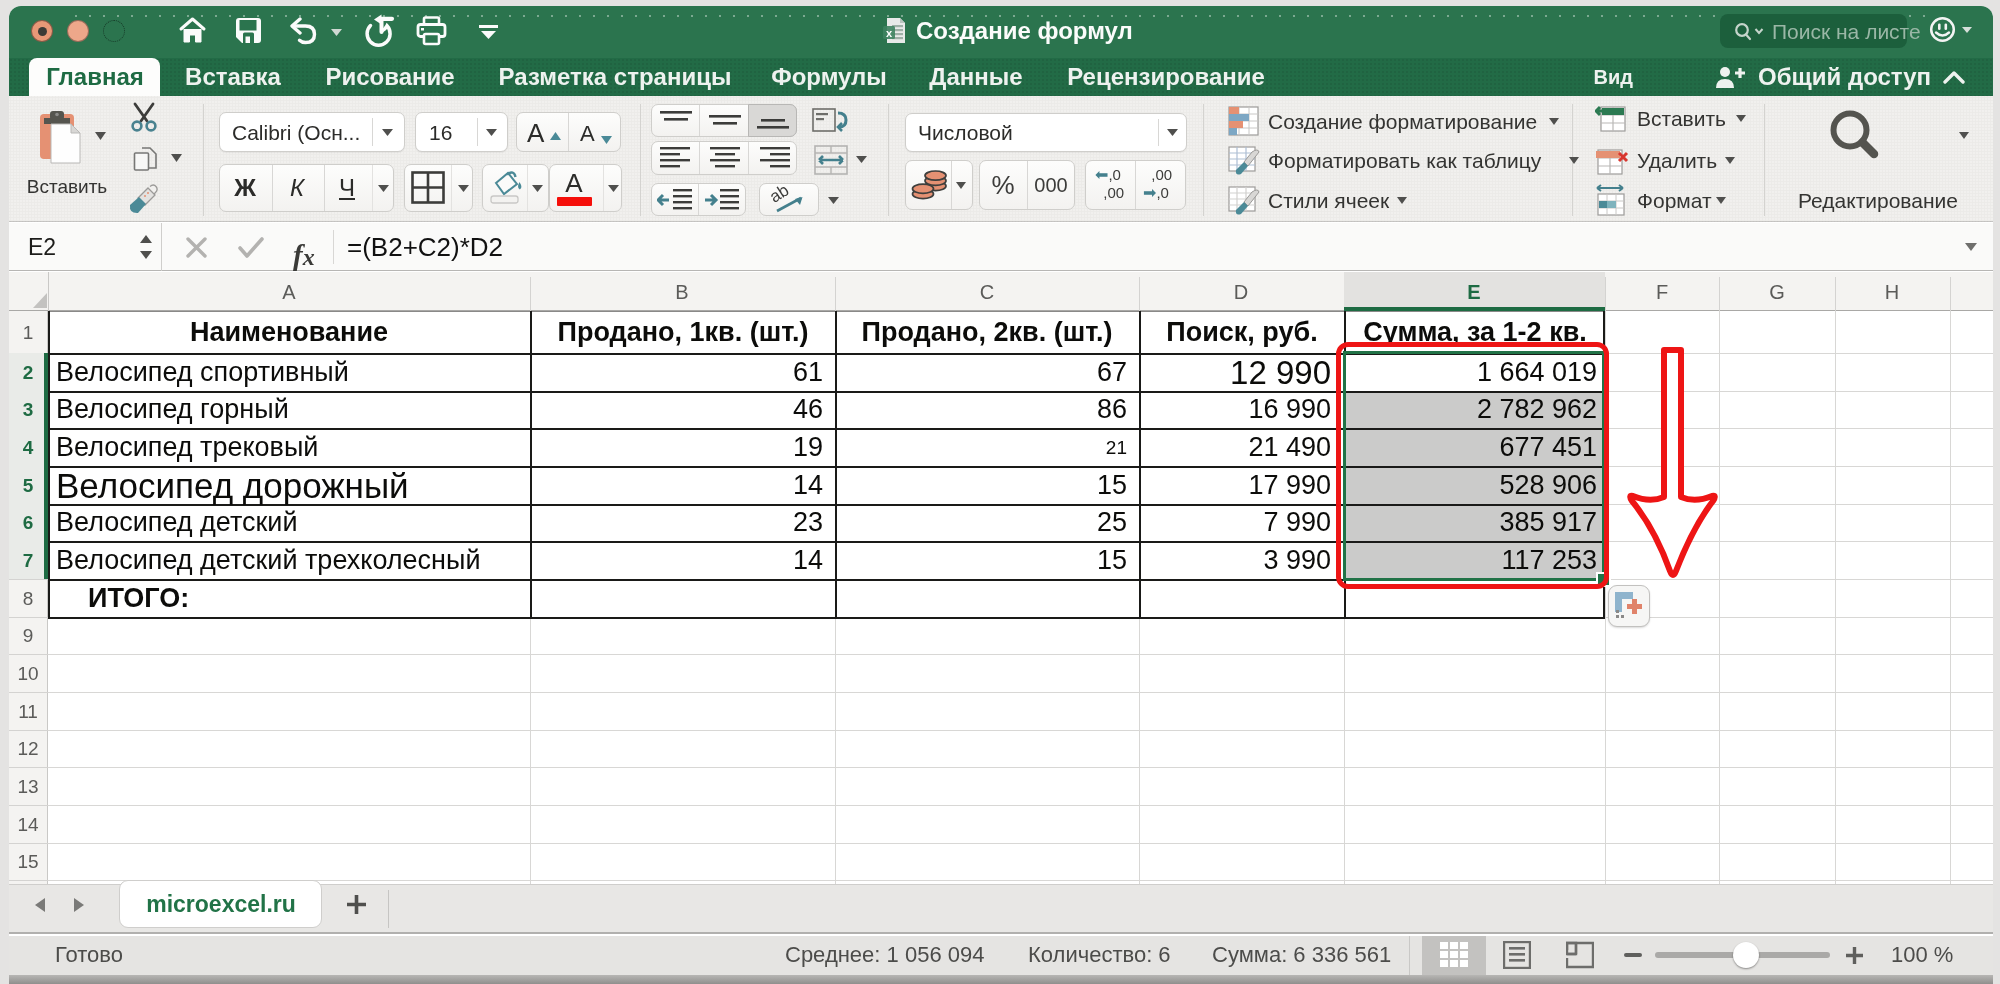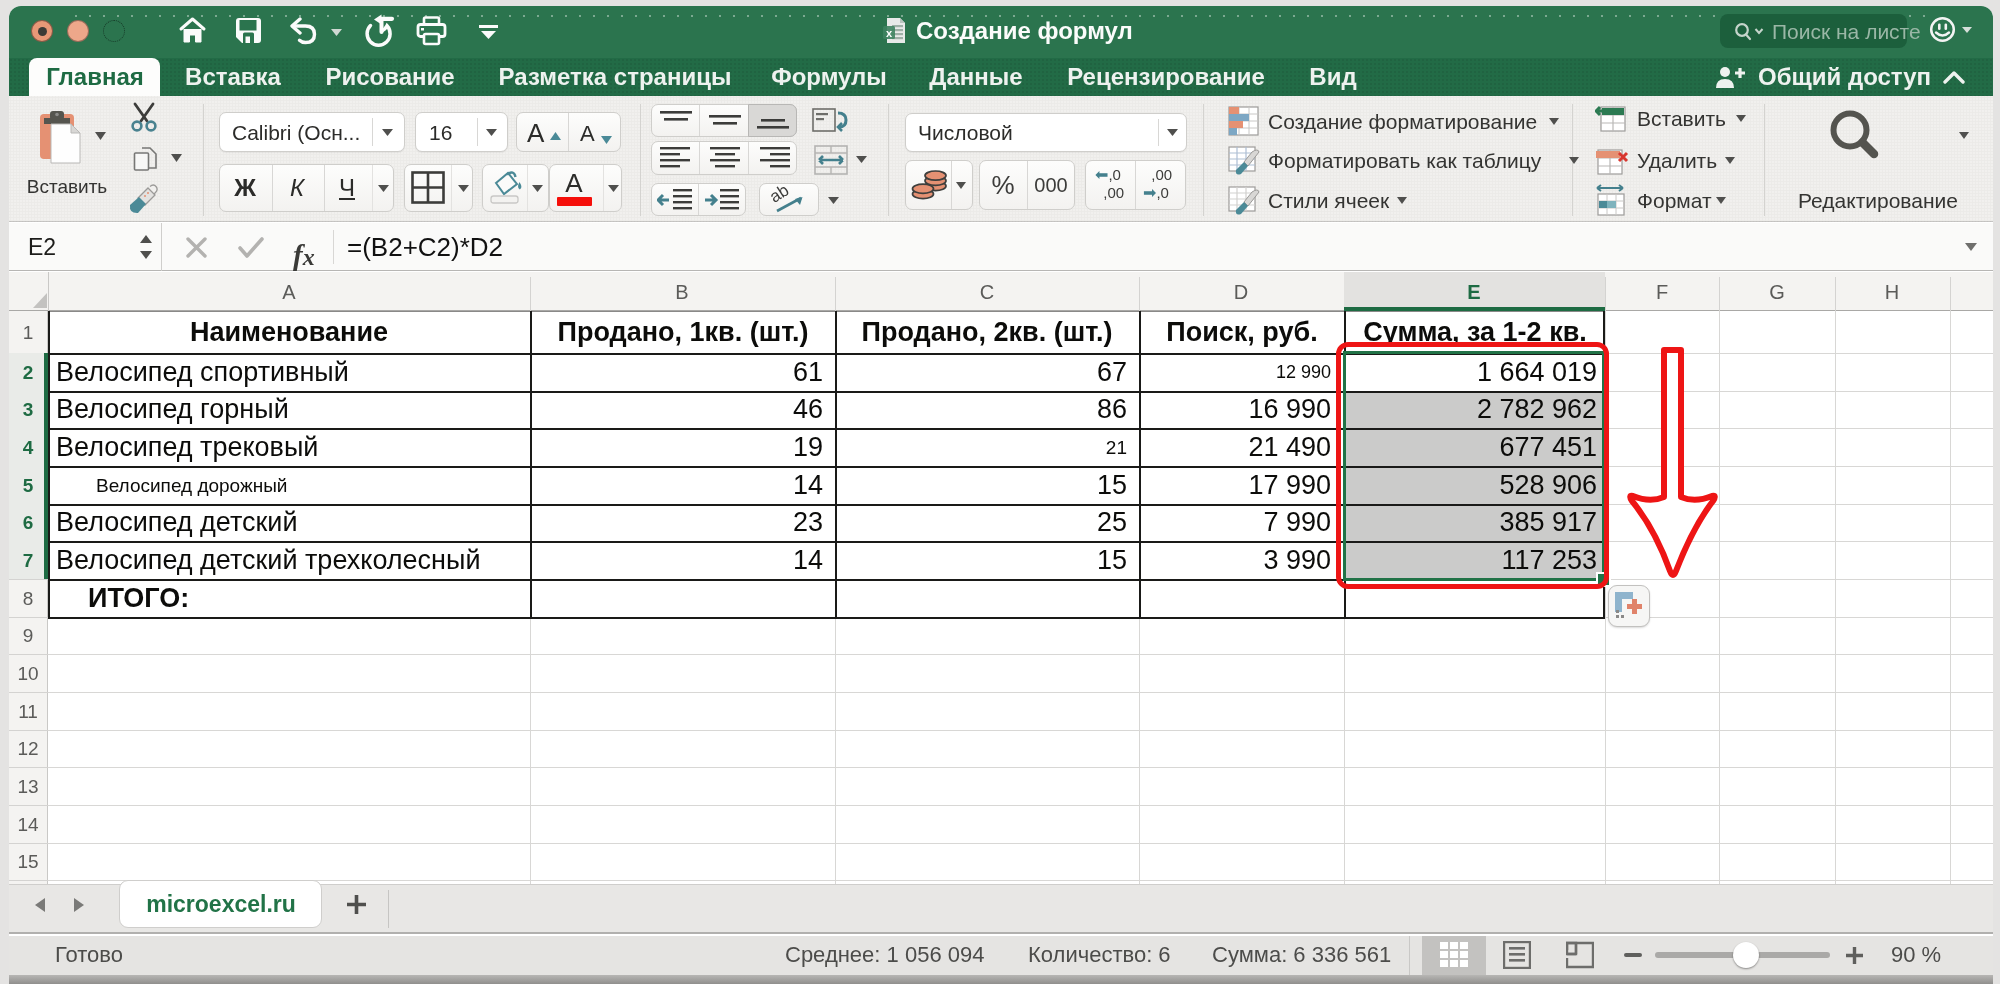--- a/index.html
+++ b/index.html
@@ -81,21 +81,21 @@
 <div class="ab" style="left:9px;top:58px;width:1984px;height:38px;background:#226b46"></div>
 <div class="ab" style="left:9px;top:58px;width:1984px;height:38px;background-image:radial-gradient(circle,rgba(0,0,0,.07) 1px,transparent 1.2px);background-size:4px 4px"></div>
 <div class="ab" style="left:29px;top:58px;width:131px;height:38px;background:#fdfdfc;border-radius:8px 8px 0 0"></div>
 <div class="ab" style="left:-205px;width:600px;text-align:center;top:61.0px;line-height:32px;font-size:24px;color:#1e6b43;font-weight:700;white-space:nowrap;">Главная</div>
 <div class="ab" style="left:-67px;width:600px;text-align:center;top:61.0px;line-height:32px;font-size:24px;color:#eef2ef;font-weight:600;white-space:nowrap;">Вставка</div>
 <div class="ab" style="left:90px;width:600px;text-align:center;top:61.0px;line-height:32px;font-size:24px;color:#eef2ef;font-weight:600;white-space:nowrap;">Рисование</div>
 <div class="ab" style="left:315px;width:600px;text-align:center;top:61.0px;line-height:32px;font-size:24px;color:#eef2ef;font-weight:600;white-space:nowrap;">Разметка страницы</div>
 <div class="ab" style="left:529px;width:600px;text-align:center;top:61.0px;line-height:32px;font-size:24px;color:#eef2ef;font-weight:600;white-space:nowrap;">Формулы</div>
 <div class="ab" style="left:676px;width:600px;text-align:center;top:61.0px;line-height:32px;font-size:24px;color:#eef2ef;font-weight:600;white-space:nowrap;">Данные</div>
 <div class="ab" style="left:866px;width:600px;text-align:center;top:61.0px;line-height:32px;font-size:24px;color:#eef2ef;font-weight:600;white-space:nowrap;">Рецензирование</div>
-<div class="ab" style="left:1033px;width:600px;text-align:center;top:61.0px;line-height:32px;font-size:24px;color:#eef2ef;font-weight:600;white-space:nowrap;">Вид</div>
+<div class="ab" style="left:1033px;width:600px;text-align:right;top:61.0px;line-height:32px;font-size:20px;color:#eef2ef;font-weight:600;white-space:nowrap;">Вид</div>
 <svg class="ab" style="left:1712px;top:64px" width="38" height="26" viewBox="0 0 38 26">
     <circle cx="13" cy="8" r="5" fill="#eef2ef"></circle>
     <path d="M4 24 Q4 15 13 15 Q22 15 22 24 Z" fill="#eef2ef"></path>
     <path d="M28 4 V14 M23 9 H33" stroke="#eef2ef" stroke-width="3.2"></path>
   </svg>
 <div class="ab" style="left:1758px;top:61.0px;line-height:32px;font-size:24px;color:#eef2ef;font-weight:600;white-space:nowrap;">Общий доступ</div>
 <svg class="ab" style="left:1943px;top:70px" width="22" height="14" viewBox="0 0 22 14">
     <path d="M2 12 L11 3 L20 12" fill="none" stroke="#eef2ef" stroke-width="3.4" stroke-linecap="round" stroke-linejoin="round"></path>
   </svg>
 <div class="ab" style="left:9px;top:96px;width:1984px;height:126px;background:#f1f0ee;border-bottom:1px solid #c6c5c3"></div>
@@ -491,33 +491,33 @@
 <div class="ab" style="left:1344px;top:311px;width:2px;height:306px;background:#1a1a18"></div>
 <div class="ab" style="left:1603px;top:311px;width:2px;height:306px;background:#1a1a18"></div>
 <div class="ab" style="left:-11px;width:600px;text-align:center;top:314.5px;line-height:35px;font-size:27px;color:#0c0c0a;font-weight:700;white-space:nowrap;">Наименование</div>
 <div class="ab" style="left:383px;width:600px;text-align:center;top:314.5px;line-height:35px;font-size:27px;color:#0c0c0a;font-weight:700;white-space:nowrap;">Продано, 1кв. (шт.)</div>
 <div class="ab" style="left:687px;width:600px;text-align:center;top:314.5px;line-height:35px;font-size:27px;color:#0c0c0a;font-weight:700;white-space:nowrap;">Продано, 2кв. (шт.)</div>
 <div class="ab" style="left:942px;width:600px;text-align:center;top:314.5px;line-height:35px;font-size:27px;color:#0c0c0a;font-weight:700;white-space:nowrap;">Поиск, руб.</div>
 <div class="ab" style="left:1175px;width:600px;text-align:center;top:314.5px;line-height:35px;font-size:27px;color:#0c0c0a;font-weight:700;white-space:nowrap;">Сумма, за 1-2 кв.</div>
 <div class="ab" style="left:56px;top:354.5px;line-height:35px;font-size:27px;color:#0c0c0a;font-weight:400;white-space:nowrap;">Велосипед спортивный</div>
 <div class="ab" style="left:223px;width:600px;text-align:right;top:354.5px;line-height:35px;font-size:27px;color:#0c0c0a;font-weight:400;white-space:nowrap;">61</div>
 <div class="ab" style="left:527px;width:600px;text-align:right;top:354.5px;line-height:35px;font-size:27px;color:#0c0c0a;font-weight:400;white-space:nowrap;">67</div>
-<div class="ab" style="left:731px;width:600px;text-align:right;top:354.5px;line-height:35px;font-size:18px;color:#0c0c0a;font-weight:400;white-space:nowrap;">12 990</div>
+<div class="ab" style="left:731px;width:600px;text-align:right;top:354.5px;line-height:35px;font-size:33px;color:#0c0c0a;font-weight:400;white-space:nowrap;">12 990</div>
 <div class="ab" style="left:997px;width:600px;text-align:right;top:354.5px;line-height:35px;font-size:27px;color:#0c0c0a;font-weight:400;white-space:nowrap;">1 664 019</div>
 <div class="ab" style="left:56px;top:392.0px;line-height:35px;font-size:27px;color:#0c0c0a;font-weight:400;white-space:nowrap;">Велосипед горный</div>
 <div class="ab" style="left:223px;width:600px;text-align:right;top:392.0px;line-height:35px;font-size:27px;color:#0c0c0a;font-weight:400;white-space:nowrap;">46</div>
 <div class="ab" style="left:527px;width:600px;text-align:right;top:392.0px;line-height:35px;font-size:27px;color:#0c0c0a;font-weight:400;white-space:nowrap;">86</div>
 <div class="ab" style="left:731px;width:600px;text-align:right;top:392.0px;line-height:35px;font-size:27px;color:#0c0c0a;font-weight:400;white-space:nowrap;">16 990</div>
 <div class="ab" style="left:997px;width:600px;text-align:right;top:392.0px;line-height:35px;font-size:27px;color:#0c0c0a;font-weight:400;white-space:nowrap;">2 782 962</div>
 <div class="ab" style="left:56px;top:429.5px;line-height:35px;font-size:27px;color:#0c0c0a;font-weight:400;white-space:nowrap;">Велосипед трековый</div>
 <div class="ab" style="left:223px;width:600px;text-align:right;top:429.5px;line-height:35px;font-size:27px;color:#0c0c0a;font-weight:400;white-space:nowrap;">19</div>
 <div class="ab" style="left:527px;width:600px;text-align:right;top:429.5px;line-height:35px;font-size:19px;color:#0c0c0a;font-weight:400;white-space:nowrap;">21</div>
 <div class="ab" style="left:731px;width:600px;text-align:right;top:429.5px;line-height:35px;font-size:27px;color:#0c0c0a;font-weight:400;white-space:nowrap;">21 490</div>
 <div class="ab" style="left:997px;width:600px;text-align:right;top:429.5px;line-height:35px;font-size:27px;color:#0c0c0a;font-weight:400;white-space:nowrap;">677 451</div>
-<div class="ab" style="left:56px;top:467.5px;line-height:35px;font-size:19px;color:#0c0c0a;font-weight:400;white-space:nowrap;margin-left:40px;">Велосипед дорожный</div>
+<div class="ab" style="left:56px;top:467.5px;line-height:35px;font-size:35px;color:#0c0c0a;font-weight:400;white-space:nowrap;">Велосипед дорожный</div>
 <div class="ab" style="left:223px;width:600px;text-align:right;top:467.5px;line-height:35px;font-size:27px;color:#0c0c0a;font-weight:400;white-space:nowrap;">14</div>
 <div class="ab" style="left:527px;width:600px;text-align:right;top:467.5px;line-height:35px;font-size:27px;color:#0c0c0a;font-weight:400;white-space:nowrap;">15</div>
 <div class="ab" style="left:731px;width:600px;text-align:right;top:467.5px;line-height:35px;font-size:27px;color:#0c0c0a;font-weight:400;white-space:nowrap;">17 990</div>
 <div class="ab" style="left:997px;width:600px;text-align:right;top:467.5px;line-height:35px;font-size:27px;color:#0c0c0a;font-weight:400;white-space:nowrap;">528 906</div>
 <div class="ab" style="left:56px;top:505.0px;line-height:35px;font-size:27px;color:#0c0c0a;font-weight:400;white-space:nowrap;">Велосипед детский</div>
 <div class="ab" style="left:223px;width:600px;text-align:right;top:505.0px;line-height:35px;font-size:27px;color:#0c0c0a;font-weight:400;white-space:nowrap;">23</div>
 <div class="ab" style="left:527px;width:600px;text-align:right;top:505.0px;line-height:35px;font-size:27px;color:#0c0c0a;font-weight:400;white-space:nowrap;">25</div>
 <div class="ab" style="left:731px;width:600px;text-align:right;top:505.0px;line-height:35px;font-size:27px;color:#0c0c0a;font-weight:400;white-space:nowrap;">7 990</div>
 <div class="ab" style="left:997px;width:600px;text-align:right;top:505.0px;line-height:35px;font-size:27px;color:#0c0c0a;font-weight:400;white-space:nowrap;">385 917</div>
 <div class="ab" style="left:56px;top:542.5px;line-height:35px;font-size:27px;color:#0c0c0a;font-weight:400;white-space:nowrap;">Велосипед детский трехколесный</div>
@@ -584,13 +584,13 @@
     <path d="M1 9 V2 H27 V26 H1 V17" fill="none" stroke="#6d6d6b" stroke-width="2.4"></path>
     <path d="M10 2 V13 M10 2 V13 M10 13 H1 M10 13 V13" stroke="#6d6d6b" stroke-width="2.4" fill="none"></path>
     <path d="M1 2 H10 V13 H1 Z" fill="none" stroke="#6d6d6b" stroke-width="2.4"></path>
   </svg>
 <div class="ab" style="left:1624px;top:953px;width:18px;height:4px;background:#5f5f5d;border-radius:2px"></div>
 <div class="ab" style="left:1655px;top:952px;width:175px;height:6px;background:#aaa9a7;border-radius:3px"></div>
 <div class="ab" style="left:1733px;top:942px;width:26px;height:26px;background:#fff;border-radius:50%;box-shadow:0 1px 2px rgba(0,0,0,.4)"></div>
 <svg class="ab" style="left:1845px;top:946px" width="19" height="19" viewBox="0 0 19 19">
     <path d="M9.5 1 V18 M1 9.5 H18" stroke="#5f5f5d" stroke-width="3.4"></path>
   </svg>
-<div class="ab" style="left:1891px;top:940.0px;line-height:30px;font-size:22px;color:#4c4c4a;font-weight:400;white-space:nowrap;">90 %</div>
+<div class="ab" style="left:1891px;top:940.0px;line-height:30px;font-size:22px;color:#4c4c4a;font-weight:400;white-space:nowrap;">100 %</div>
 <div class="ab" style="left:9px;top:975px;width:1984px;height:9px;background:linear-gradient(#b7b6b4,#908f8d)"></div>
 </body></html>

